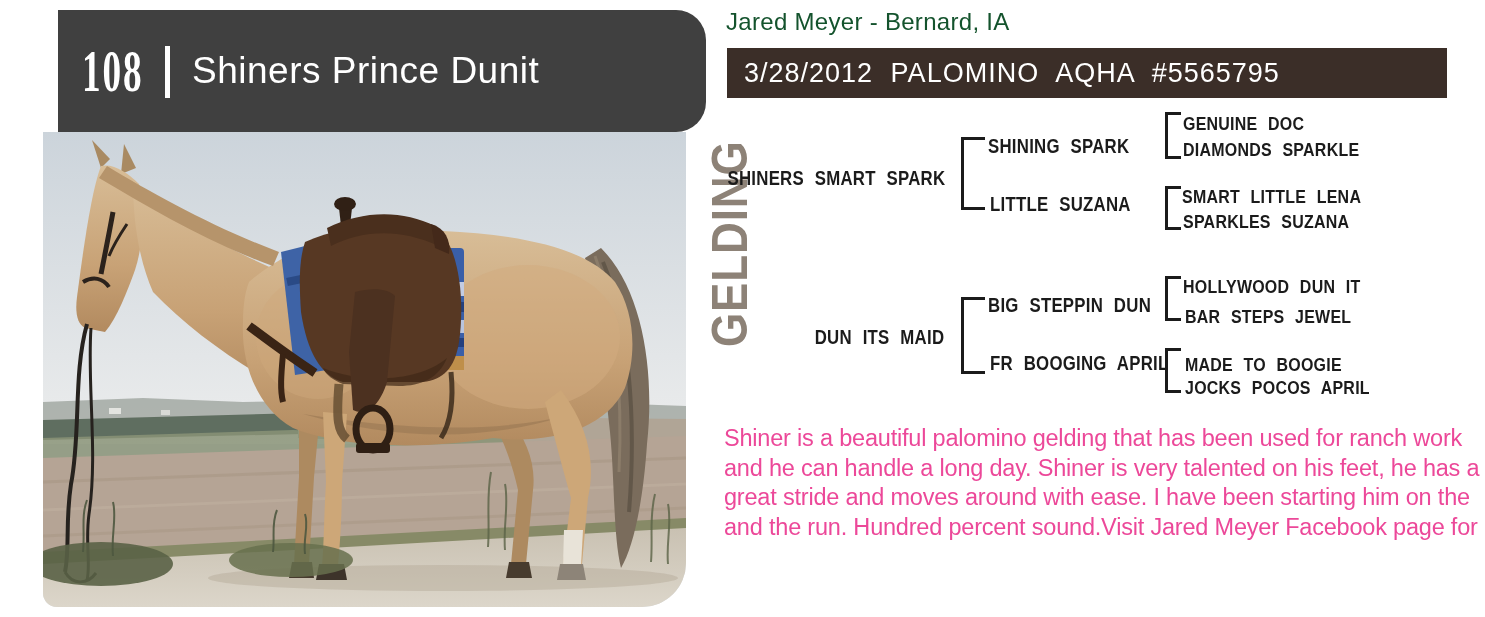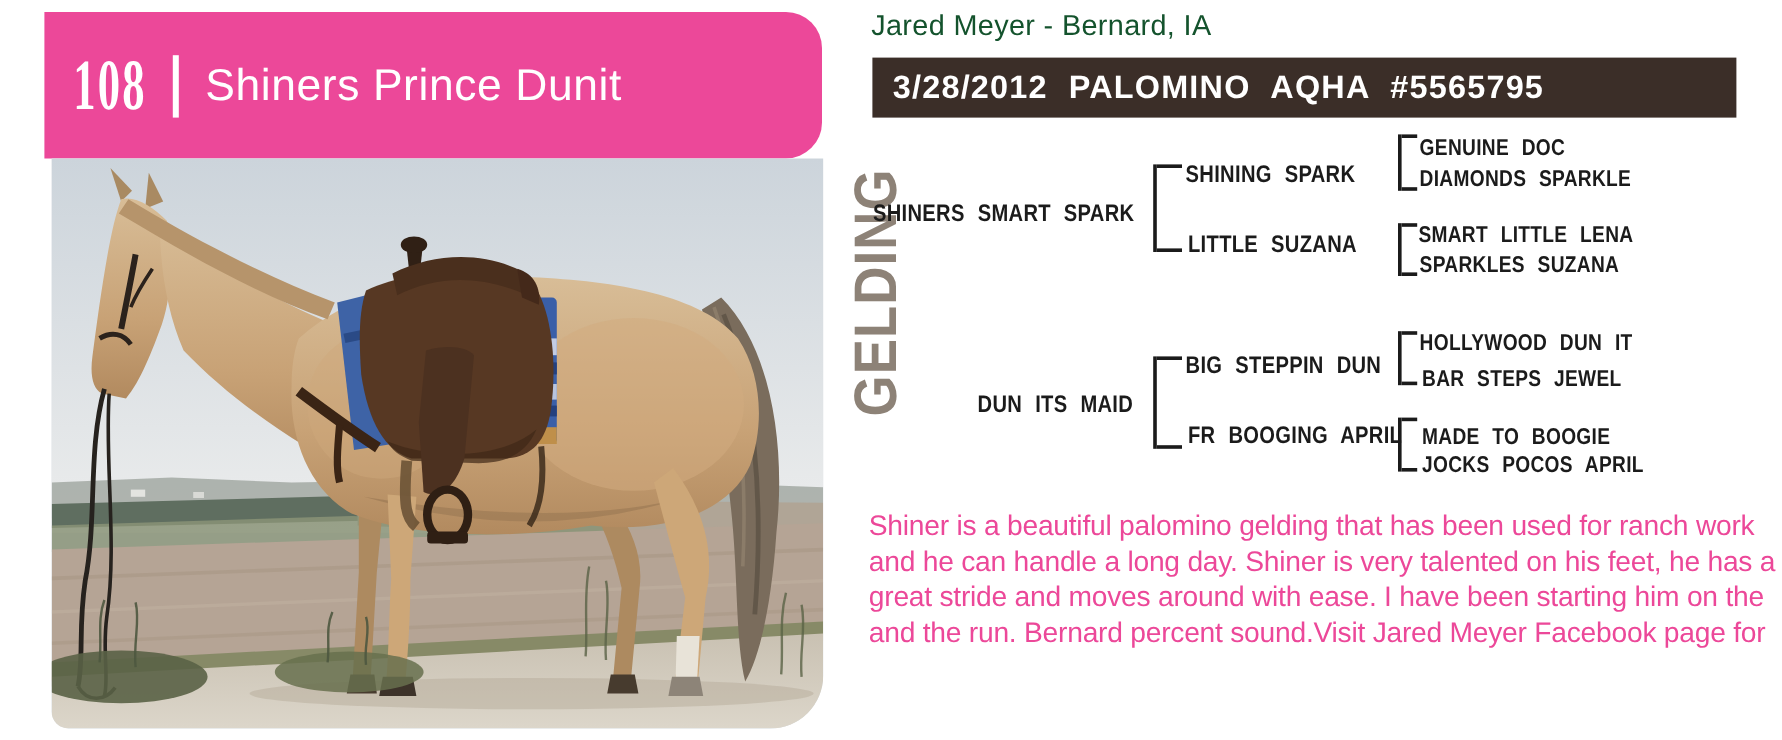--- a/index.html
+++ b/index.html
@@ -1,39 +1,39 @@
 <!DOCTYPE html>
 <html><head>
 <meta charset="utf-8">
 <style>
   html,body { margin:0; padding:0; background:#ffffff; }
   .page { position:relative; width:1485px; height:617px; background:#fff; overflow:hidden;
           font-family:"Liberation Sans", sans-serif; }
 
   
-  .banner { position:absolute; left:37px; top:10px; width:648px; height:122px;
-            background:#ec4899; border-radius:0 30px 30px 0; }
+  .banner { position:absolute; left:58px; top:10px; width:648px; height:122px;
+            background:#404040; border-radius:0 30px 30px 0; }
   .hip { position:absolute; left:24px; top:50%; transform:translateY(-50%) scaleX(0.62);
          transform-origin:left center; color:#fff; font-family:"Liberation Serif", serif;
          font-weight:700; font-size:60px; letter-spacing:3px; white-space:nowrap; }
   .hip-divider { position:absolute; left:107px; top:36px; width:5px; height:52px; background:#fff; }
   .horse-title { position:absolute; left:134px; top:50%; transform:translateY(-50%);
                  color:#fff; font-weight:400; font-size:37px; letter-spacing:0.5px; white-space:nowrap; }
 
   
   .photo { position:absolute; left:43px; top:132px; width:643px; height:475px;
            border-radius:0 0 44px 14px; overflow:hidden; background:#d8dde1; }
   .photo svg { display:block; width:100%; height:100%; }
 
   
   .owner { position:absolute; left:726px; top:8px; font-size:24px; color:#14532d;
            letter-spacing:0.3px; white-space:nowrap; }
   .infobar { position:absolute; left:727px; top:48px; width:720px; height:50px; background:#3b2e28; }
   .infobar span { display:block; color:#fff; font-size:27px; line-height:50px; padding-left:17px;
-                  letter-spacing:1px; word-spacing:9px; white-space:nowrap;font-weight:bold; }
+                  letter-spacing:1px; word-spacing:9px; white-space:nowrap; }
   .sex-vertical { position:absolute; left:701px; top:347px; transform:rotate(-90deg) scaleX(0.88);
                   transform-origin:0 0; font-size:50px; font-weight:700; color:#8d8277;
                   letter-spacing:1px; white-space:nowrap; }
 
   
   .ped { position:absolute; font-weight:700; font-size:20px; line-height:20px; color:#1b1b1b;
          letter-spacing:0.3px; word-spacing:7px; white-space:nowrap;
          transform:scaleX(0.84); transform-origin:0 50%; }
   .ped.r { transform-origin:100% 50%; }
   .ped.g3 { font-size:19px; line-height:19px; }
@@ -228,16 +228,16 @@
   <div class="bracket big" id="br-dam"></div>
   <div class="bracket small" id="br-g3a"></div>
   <div class="bracket small" id="br-g3b"></div>
   <div class="bracket small" id="br-g3c"></div>
   <div class="bracket small" id="br-g3d"></div>
 
   <div class="desc">
     <div class="line">Shiner is a beautiful palomino gelding that has been used for ranch work</div>
     <div class="line">and he can handle a long day. Shiner is very talented on his feet, he has a</div>
     <div class="line">great stride and moves around with ease. I have been starting him on the</div>
-    <div class="line">and the run. Bernard percent sound.Visit Jared Meyer Facebook page for</div>
+    <div class="line">and the run. Hundred percent sound.Visit Jared Meyer Facebook page for</div>
   </div>
 
 </div>
 
 </body></html>

